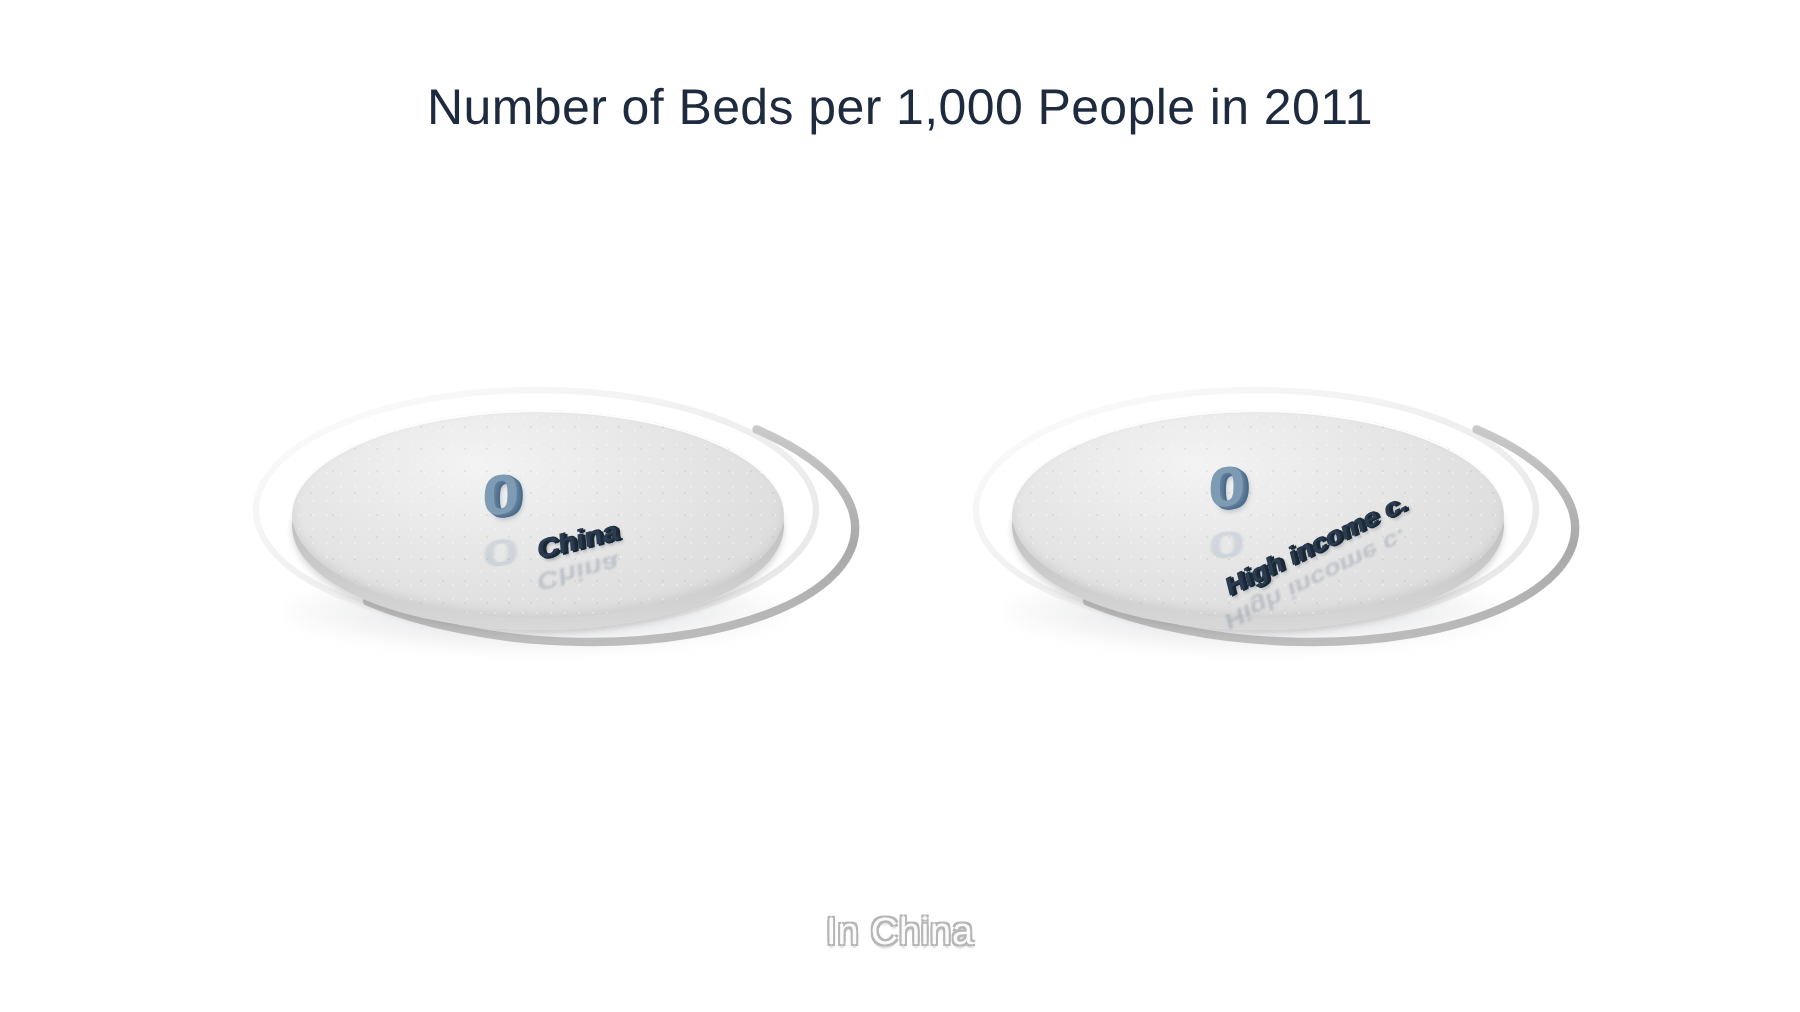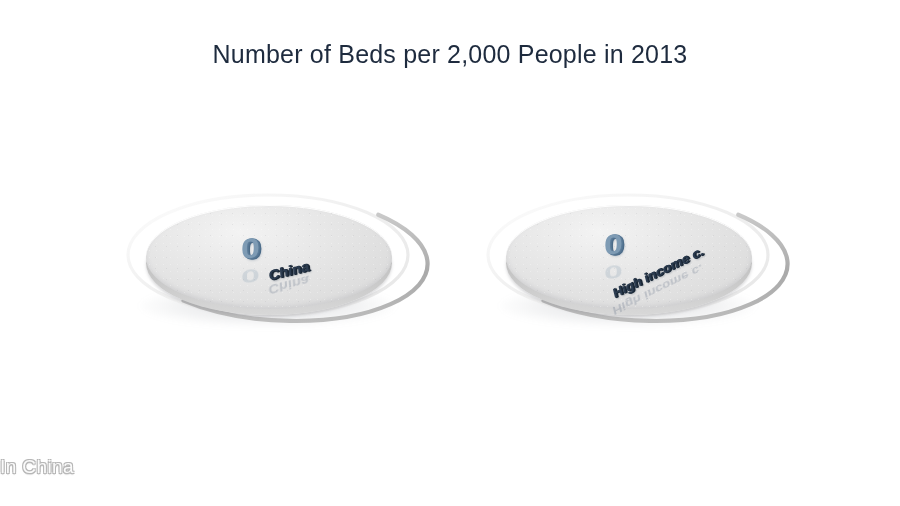--- a/index.html
+++ b/index.html
@@ -195,38 +195,38 @@
     transform: rotate(-26deg) skewX(-12deg) scaleY(-0.8);
     font-size: 14px;
   }
 
   
   .footer-caption {
     position: absolute;
     top: 456px;
     left: 0;
     width: 900px;
-    text-align: left;
+    text-align: center;
     font-size: 19px;
     font-weight: 400;
     color: #fbfbfb;
     letter-spacing: 0.4px;
     white-space: nowrap;
     text-shadow:
       -1px -1px 0 #b6b6b6,
        1px -1px 0 #b6b6b6,
       -1px  1px 0 #b6b6b6,
        1px  1px 0 #b6b6b6,
        0   2px 1px rgba(150,150,150,0.35);
   }
 </style>
 </head>
 <body>
 
-<div class="chart-title">Number of Beds per 2,000 People in 2013</div>
+<div class="chart-title">Number of Beds per 1,000 People in 2011</div>
 
 <div class="plot-area">
 
   <div class="gauge g0">
 
     <div class="disc-shadow"></div>
 
     <div class="hoop">
       <svg width="284" height="124" viewBox="0 0 284 124">
         <defs>

